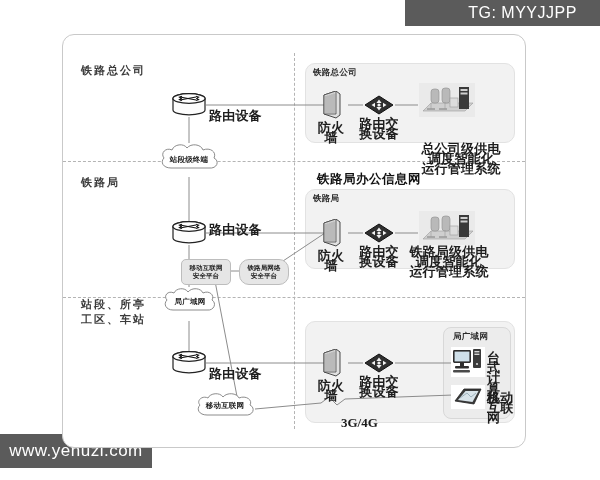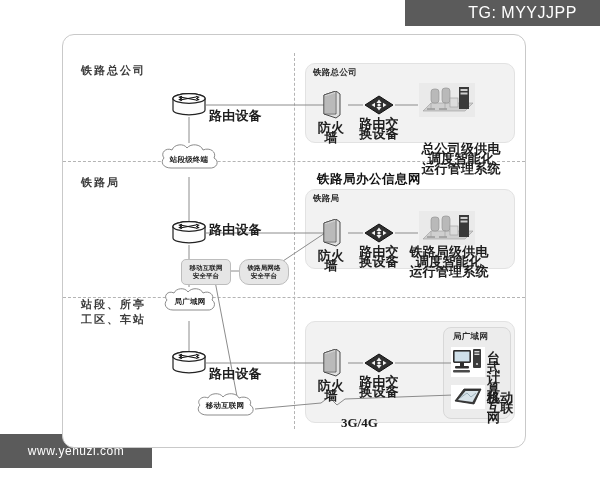--- a/index.html
+++ b/index.html
@@ -4,21 +4,21 @@
 <style>
   html,body{margin:0;padding:0;background:#ffffff;}
   body{width:600px;height:480px;position:relative;overflow:hidden;
        font-family:"DejaVu Sans","Liberation Sans",sans-serif;}
 
   
   .tag{position:absolute;background:#5b5b5b;color:#fff;
        font-family:"Liberation Sans",sans-serif;letter-spacing:.5px;
        display:flex;align-items:center;justify-content:center;}
   #tg-tag{right:0;top:0;width:155px;height:26px;font-size:16px;padding-left:40px;}
-  #site-tag{left:0;bottom:12px;width:152px;height:34px;font-size:12px;}
+  #site-tag{left:0;bottom:12px;width:152px;height:34px;font-size:17px;}
 
   
   #frame{position:absolute;left:62px;top:34px;width:462px;height:412px;
          border:1px solid #c9c9c9;border-radius:12px;background:#fff;}
 
   
   .hdash{position:absolute;left:0;width:462px;height:0;
          border-top:1px dashed #b4b4b4;}
   #hdash-1{top:126px;}
   #hdash-2{top:262px;}

